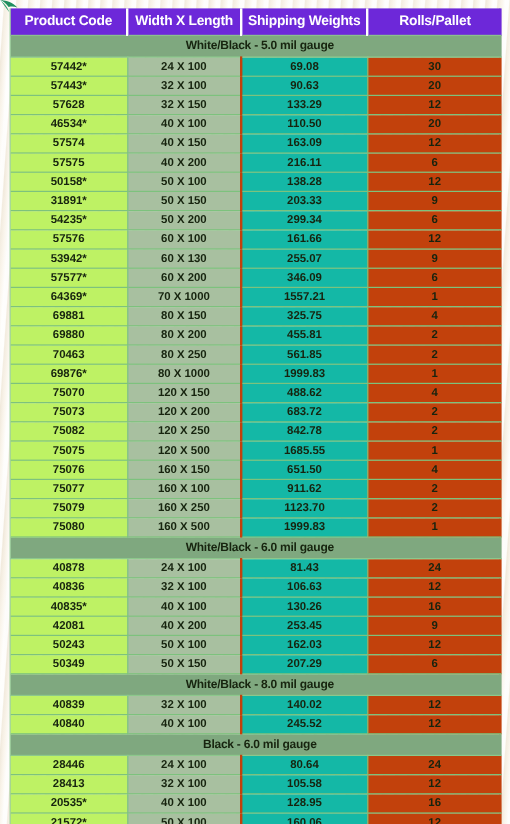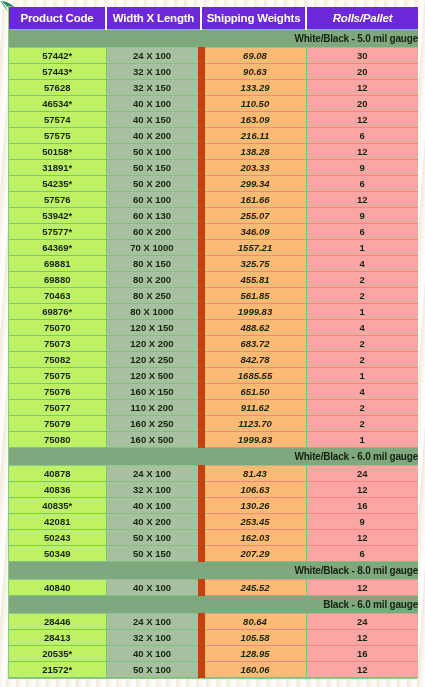--- a/index.html
+++ b/index.html
@@ -66,55 +66,54 @@
     font-weight: bold;
     letter-spacing: -0.2px;
     text-align: center;
     padding: 5px 1px 5px 1px;
     border-right: 2px solid #ffffff;
     border-bottom: 1px solid #8cc08c;
     white-space: nowrap;
   }
   thead th:last-child {
     border-right: none;
-    font-style: italic;
   }
 
   
   tr.section-row td {
     background: #7fa87f;
     color: #17240f;
     font-weight: bold;
     font-size: 10px;
     letter-spacing: -0.2px;
-    text-align: right;
+    text-align: center;
     padding: 3px 0 3px 6px;
     border-bottom: 1px solid #8cc88c;
     border-top: 1px solid #8cc88c;
     white-space: nowrap;
   }
 
   
   tr.data-row td {
     text-align: center;
     font-size: 9.5px;
     font-weight: bold;
     color: #17240f;
     padding: 2px 2px;
     border-bottom: 1px solid #7dc27d;
     white-space: nowrap;
     height: 11px;
   }
   tr.data-row td.col-a { background: #bef264; }
   tr.data-row td.col-b { background: #a8c0a0; }
-  tr.data-row td.col-c { background: #fdba74; font-style: italic; }
-  tr.data-row td.col-d { background: #fca5a5; margin-left: 41px; }
+  tr.data-row td.col-c { background: #14b8a6; }
+  tr.data-row td.col-d { background: #c2410c; margin-left: 41px; }
 
   tr.data-row td.col-a { border-right: 1px solid #7dc27d; }
-  tr.data-row td.col-b { border-right: 7px solid #c2410c; }
+  tr.data-row td.col-b { border-right: 2px solid #c2410c; }
   tr.data-row td.col-c { border-right: 1px solid #7dc27d; }
 
   tr.data-row.last-of-section td {
     border-bottom: 1px solid #7dc27d;
   }
 
   .table-wrap {
     border: 1px solid #8cc88c;
     border-top: none;
     box-sizing: border-box;
@@ -278,21 +277,21 @@
             <td class="col-d">1</td>
           </tr>
           <tr class="data-row">
             <td class="col-a">75076</td>
             <td class="col-b">160 X 150</td>
             <td class="col-c">651.50</td>
             <td class="col-d">4</td>
           </tr>
           <tr class="data-row">
             <td class="col-a">75077</td>
-            <td class="col-b">110 X 200</td>
+            <td class="col-b">160 X 100</td>
             <td class="col-c">911.62</td>
             <td class="col-d">2</td>
           </tr>
           <tr class="data-row">
             <td class="col-a">75079</td>
             <td class="col-b">160 X 250</td>
             <td class="col-c">1123.70</td>
             <td class="col-d">2</td>
           </tr>
           <tr class="data-row last-of-section">
@@ -336,20 +335,26 @@
           </tr>
           <tr class="data-row last-of-section">
             <td class="col-a">50349</td>
             <td class="col-b">50 X 150</td>
             <td class="col-c">207.29</td>
             <td class="col-d">6</td>
           </tr>
           <tr class="section-row">
             <td colspan="4">White/Black - 8.0 mil gauge</td>
           </tr>
+          <tr class="data-row">
+            <td class="col-a">40839</td>
+            <td class="col-b">32 X 100</td>
+            <td class="col-c">140.02</td>
+            <td class="col-d">12</td>
+          </tr>
           <tr class="data-row last-of-section">
             <td class="col-a">40840</td>
             <td class="col-b">40 X 100</td>
             <td class="col-c">245.52</td>
             <td class="col-d">12</td>
           </tr>
           <tr class="section-row">
             <td colspan="4">Black - 6.0 mil gauge</td>
           </tr>
           <tr class="data-row">

